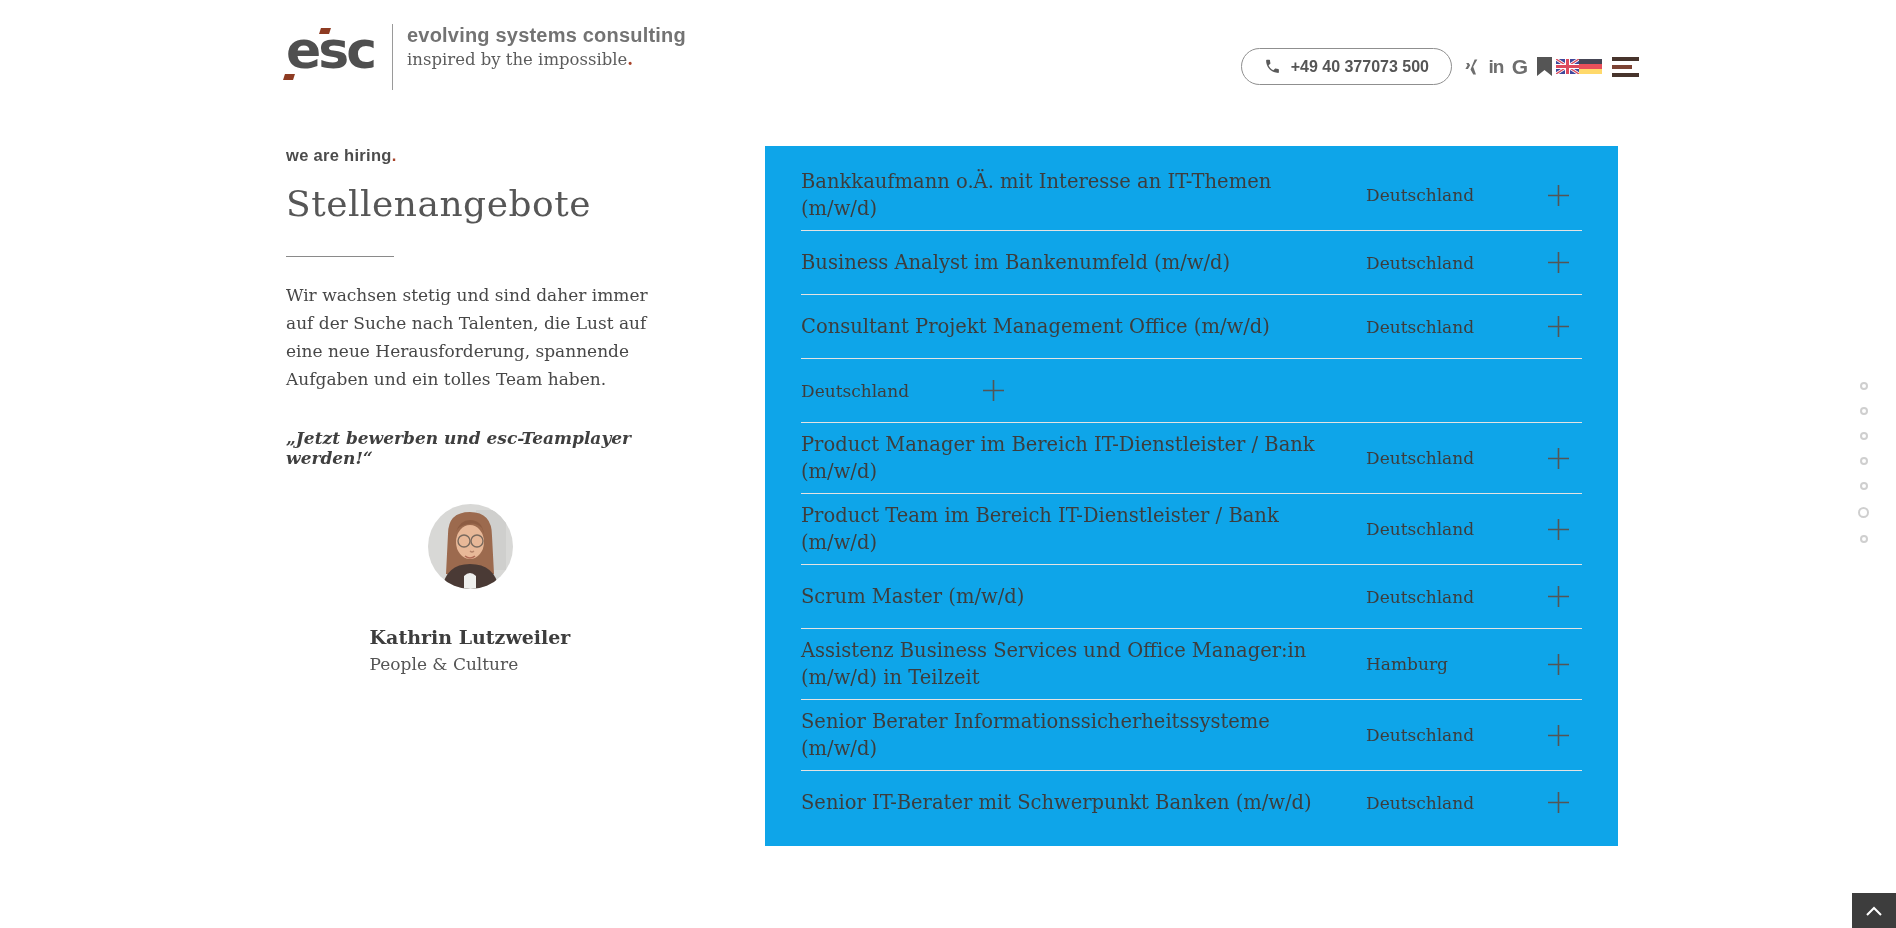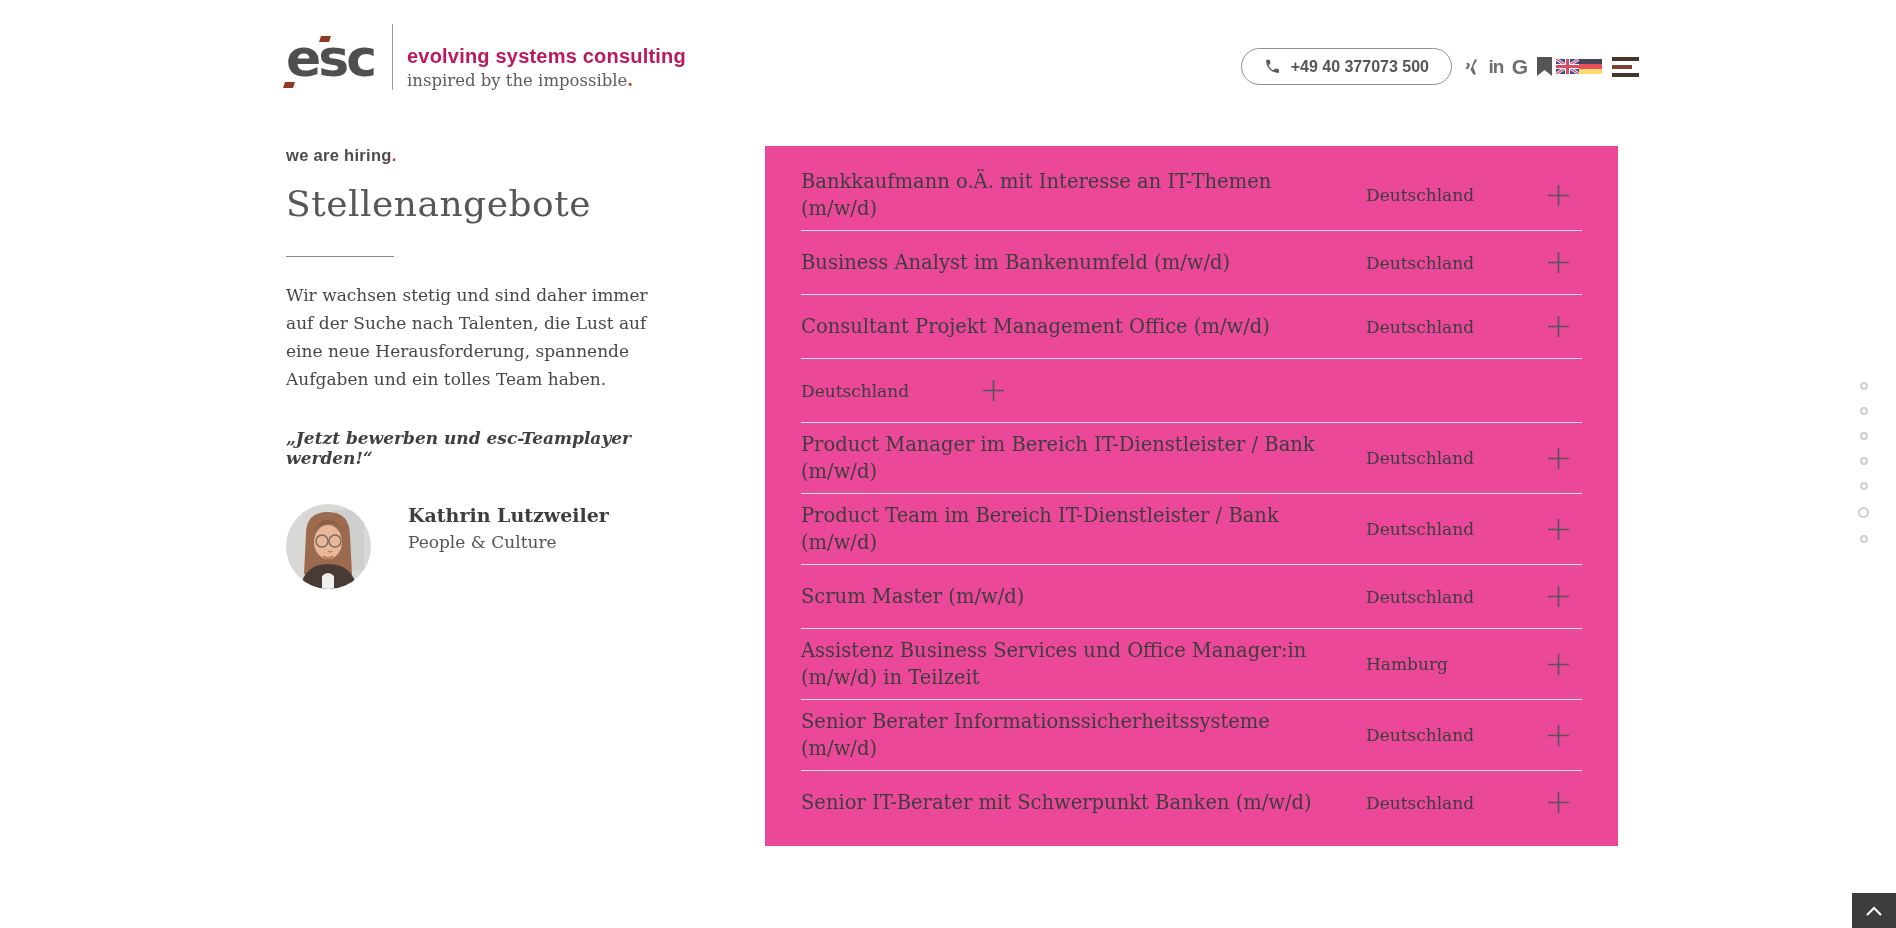--- a/index.html
+++ b/index.html
@@ -1,29 +1,29 @@
 <!DOCTYPE html>
 <html><head>
 <meta charset="utf-8">
 <style>
   * { margin:0; padding:0; box-sizing:border-box; }
   html,body { width:1896px; height:928px; background:#ffffff; overflow:hidden;
               font-family:"Liberation Sans", sans-serif; }
 
   
   .header { position:absolute; left:0; top:0; width:1896px; height:116px; background:#fff; }
-  .logo-wrap { position:absolute; left:286px; top:24px; display:flex; align-items:flex-end; }
+  .logo-wrap { position:absolute; left:286px; top:24px; display:flex; align-items:flex-start; }
   .logo-mark { font-family:"DejaVu Sans", sans-serif; font-weight:bold; font-size:52px;
                color:#4f4f4f; letter-spacing:-3px; line-height:1; position:relative; padding:0 6px 6px 0; }
   .logo-mark::before { content:""; position:absolute; left:34px; top:4px; width:10px; height:6px;
                background:#8e3b22; transform:skewX(-18deg); }
   .logo-mark::after { content:""; position:absolute; left:-2px; bottom:2px; width:10px; height:6px;
                background:#8e3b22; transform:skewX(-18deg); }
   .logo-divider { width:1px; height:66px; background:#9a9a9a; margin:0 14px 0 12px; }
-  .logo-text-name { font-size:20px; font-weight:bold; color:#be185d; letter-spacing:.2px; }
+  .logo-text-name { font-size:20px; font-weight:bold; color:#737373; letter-spacing:.2px; }
   .logo-text-tagline { font-family:"DejaVu Serif", serif; font-size:16.5px; color:#5c5c5c; margin-top:3px; }
   .accent-dot { color:#a8432a; font-weight:bold; }
 
   .header-right { position:absolute; right:256px; top:48px; display:flex; align-items:center; }
   .phone-btn { display:flex; align-items:center; gap:10px; border:1px solid #8f8f8f; border-radius:19px;
                height:37px; padding:0 22px; color:#555; font-size:16px; font-weight:bold;
                background:#fff; cursor:pointer; margin-right:8px; }
   .hicon { width:24px; height:24px; display:flex; align-items:center; justify-content:center;
            color:#6e6e6e; font-weight:bold; cursor:pointer; }
   .hicon svg { display:block; }
@@ -38,28 +38,28 @@
   
   .intro { position:absolute; left:286px; top:146px; width:368px; }
   .eyebrow { font-size:16.5px; font-weight:bold; color:#4c4c4c; letter-spacing:.3px; }
   .page-title { font-family:"DejaVu Serif", serif; font-size:36px; font-weight:normal;
                 color:#565656; margin-top:18px; letter-spacing:.5px; }
   .title-rule { width:108px; height:1px; background:#8a8a8a; margin-top:32px; }
   .intro-par { font-family:"DejaVu Serif", serif; font-size:17px; line-height:28px;
                color:#474747; margin-top:24px; }
   .intro-quote { font-family:"DejaVu Serif", serif; font-size:17px; font-weight:bold;
                  font-style:italic; color:#3f3f3f; margin-top:35px; }
-  .contact { display:flex; align-items:flex-start; margin-top:36px; gap:37px; }
+  .contact { display:flex; align-items:center; margin-top:36px; gap:37px;flex-direction:column; }
   .avatar { width:85px; height:85px; border-radius:50%; overflow:hidden; flex:0 0 85px; }
   .contact-name { font-family:"DejaVu Serif", serif; font-size:19px; font-weight:bold; color:#3d3d3d; }
   .contact-role { font-family:"DejaVu Serif", serif; font-size:17px; color:#555; margin-top:6px; }
 
   
   .jobs-panel { position:absolute; left:765px; top:146px; width:853px; height:700px;
-                background:#ec4899; padding:14px 36px 0 36px; }
+                background:#0ea5e9; padding:14px 36px 0 36px; }
   .job-row { display:flex; align-items:center; min-height:64px; padding:8px 0; border-top:1px solid #e3e3e3; cursor:pointer; }
   .job-row:first-child { border-top:none; }
   .job-title { flex:1 1 auto; font-family:"DejaVu Serif", serif; font-size:19.5px; color:#3d3d3d;
                line-height:27px; padding-right:24px; }
   .job-loc { flex:0 0 168px; font-family:"DejaVu Serif", serif; font-size:17px; color:#3d3d3d; }
   .job-plus { flex:0 0 48px; display:flex; align-items:center; justify-content:center; }
   .job-plus svg { display:block; }
 
   
   .dots { position:absolute; left:1858px; top:382px; display:flex; flex-direction:column;

